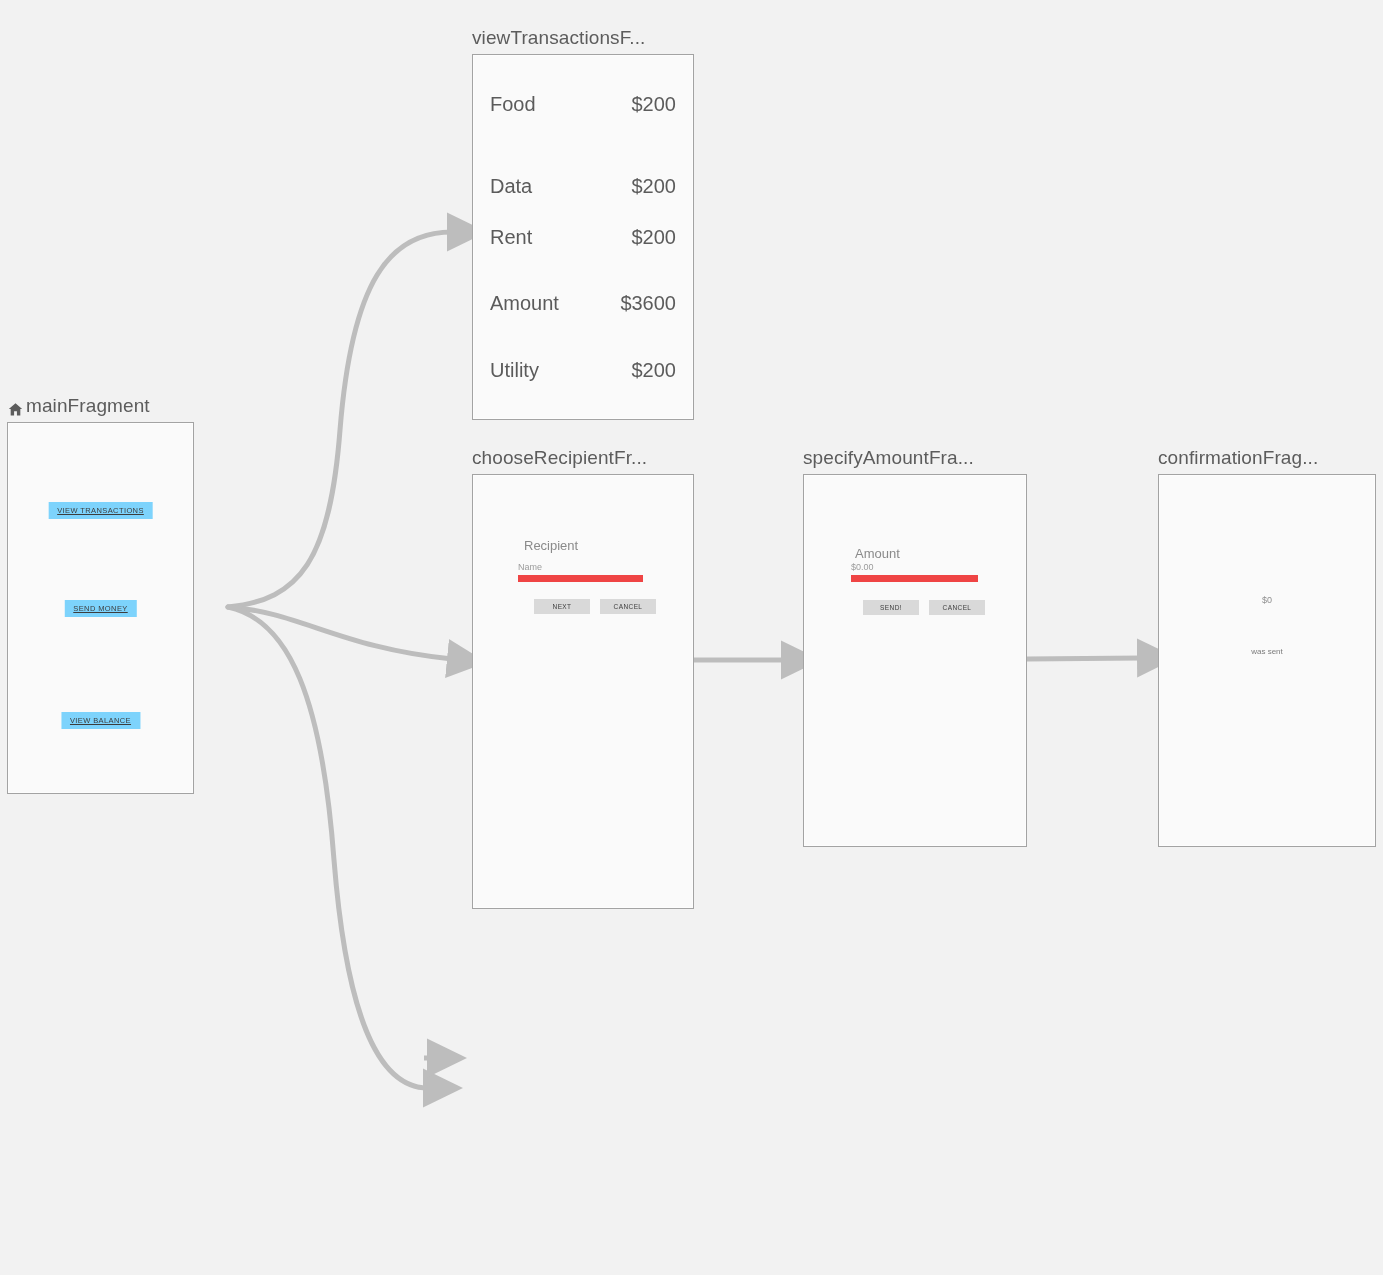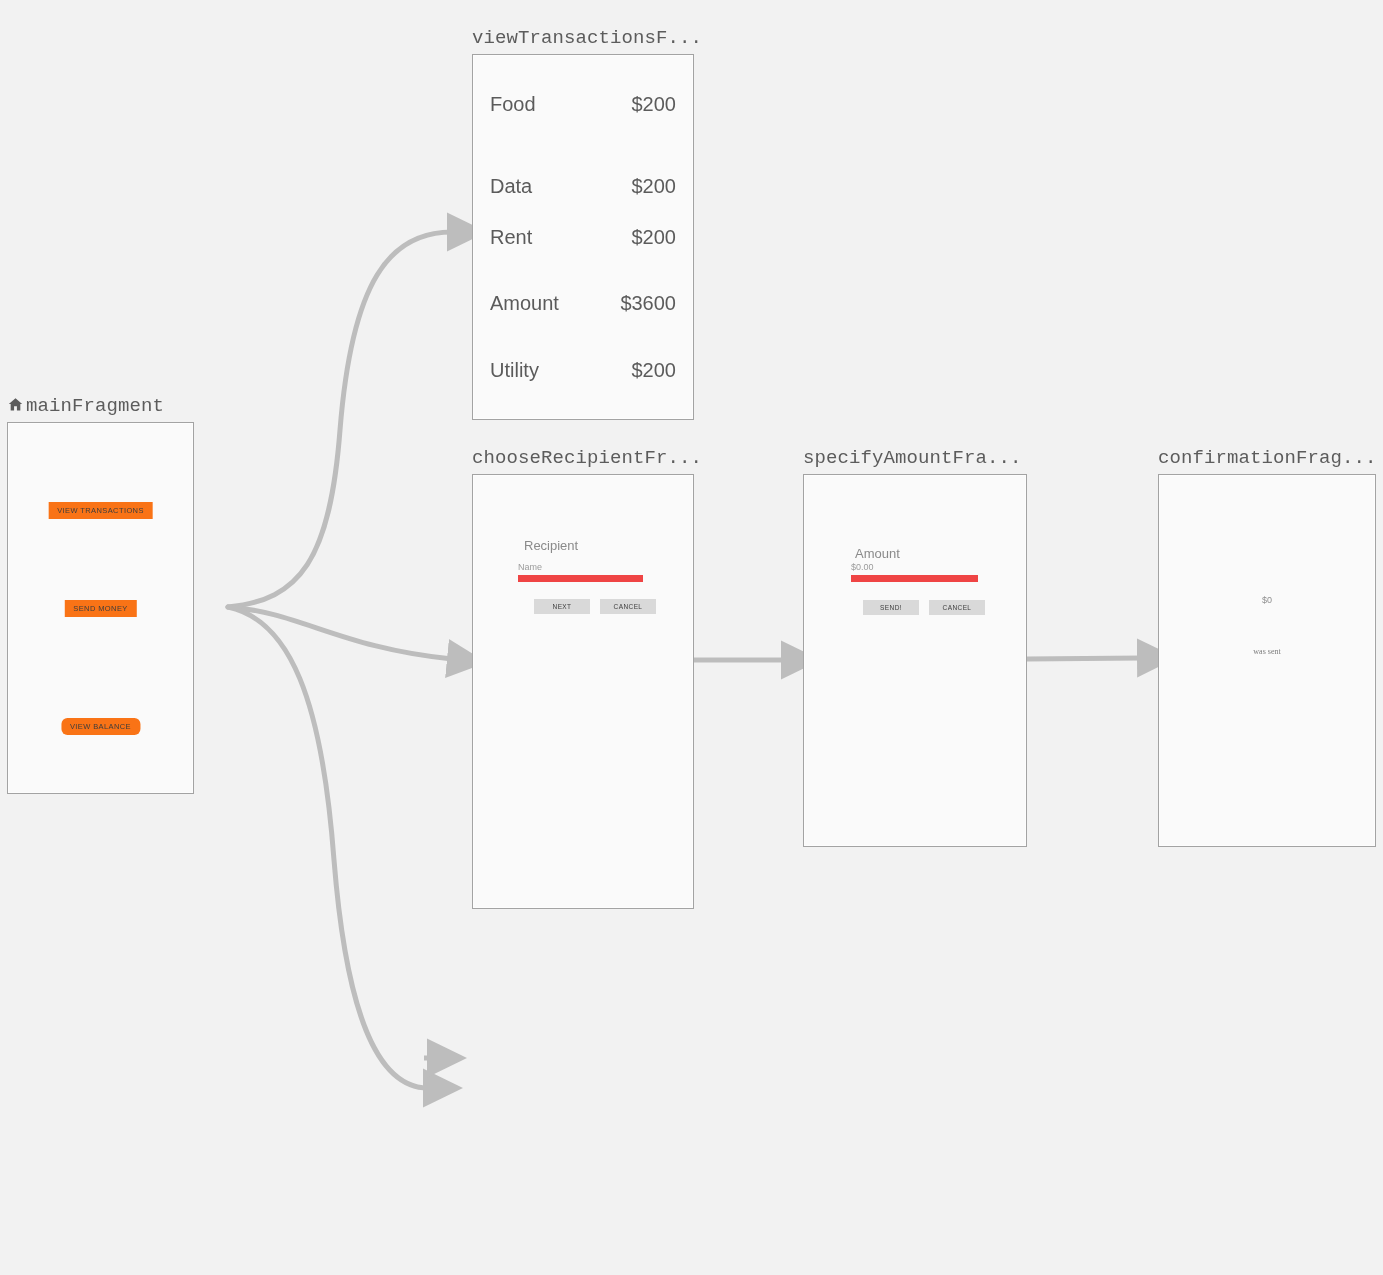--- a/index.html
+++ b/index.html
@@ -35,24 +35,24 @@
     position: absolute;
   }
   .node-title {
     position: absolute;
     left: 0;
     bottom: 100%;
     margin-bottom: 5px;
     white-space: nowrap;
     font-size: 19px;
     color: #5c5c5c;
-    font-family: Liberation Mono, monospace;
+    font-family: Liberation Sans, sans-serif;
     letter-spacing: .1px;
     display: flex;
-    align-items: flex-start;
+    align-items: flex-end;
     gap: 2px;
   }
   .home-icon {
     display: inline-block;
     width: 17px;
     height: 17px;
     position: relative;
     top: 1px;
     flex: 0 0 auto;
   }
@@ -64,32 +64,33 @@
     height: 100%;
     background: #fafafa;
     border: 1px solid #a3a3a3;
     box-sizing: border-box;
     box-shadow: 0 0 0 1px rgba(255,255,255,0.6) inset;
   }
 
   
   .mat-btn {
     position: absolute;
-    background: #f97316;
+    background: #7dd3fc;
     color: #3d3d3d;
     border: none;
     font-family: "Liberation Sans", sans-serif;
     letter-spacing: .4px;
     text-align: right;
     white-space: nowrap;
     line-height: 1;
     display: flex;
     align-items: center;
     justify-content: center;
     padding: 0;
+    text-decoration: underline;
   }
   .main-btn {
     left: 50%;
     transform: translateX(-50%);
     font-size: 7.5px;
     height: 17px;
     min-width: 58px;
     padding: 0 9px;
   }
 
@@ -203,21 +204,21 @@
         <svg viewBox="0 0 24 24" width="17" height="17" aria-hidden="true">
           <path d="M12 3.2 L2.6 11.2 L5.2 11.2 L5.2 20.4 L10.0 20.4 L10.0 14.6 L14.0 14.6 L14.0 20.4 L18.8 20.4 L18.8 11.2 L21.4 11.2 Z" fill="#5c5c5c"></path>
         </svg>
       </span>
       <span>mainFragment</span>
     </div>
     <div class="frame"></div>
 
     <button class="mat-btn main-btn" style="top:80px;">VIEW TRANSACTIONS</button>
     <button class="mat-btn main-btn" style="top:178px;">SEND MONEY</button>
-    <button class="mat-btn main-btn" style="top:296px;border-radius:6px;">VIEW BALANCE</button>
+    <button class="mat-btn main-btn" style="top:290px;">VIEW BALANCE</button>
   </div>
 
   <div class="node" style="left:472px; top:54px; width:222px; height:366px;">
     <div class="node-title">
       <span>viewTransactionsF...</span>
     </div>
     <div class="frame"></div>
 
     <div class="txn-row" style="top:39px;">
       <span class="txn-label">Food</span>
@@ -269,17 +270,17 @@
     </div>
   </div>
 
   <div class="node" style="left:1158px; top:474px; width:218px; height:373px;">
     <div class="node-title">
       <span>confirmationFrag...</span>
     </div>
     <div class="frame"></div>
 
     <div class="confirm-amount" style="top:32.5%;">$0</div>
-    <div class="confirm-sub" style="top:46.5%;font-family:Liberation Serif, serif;">was sent</div>
+    <div class="confirm-sub" style="top:46.5%;">was sent</div>
   </div>
 
 
 </div>
 
 </body></html>

